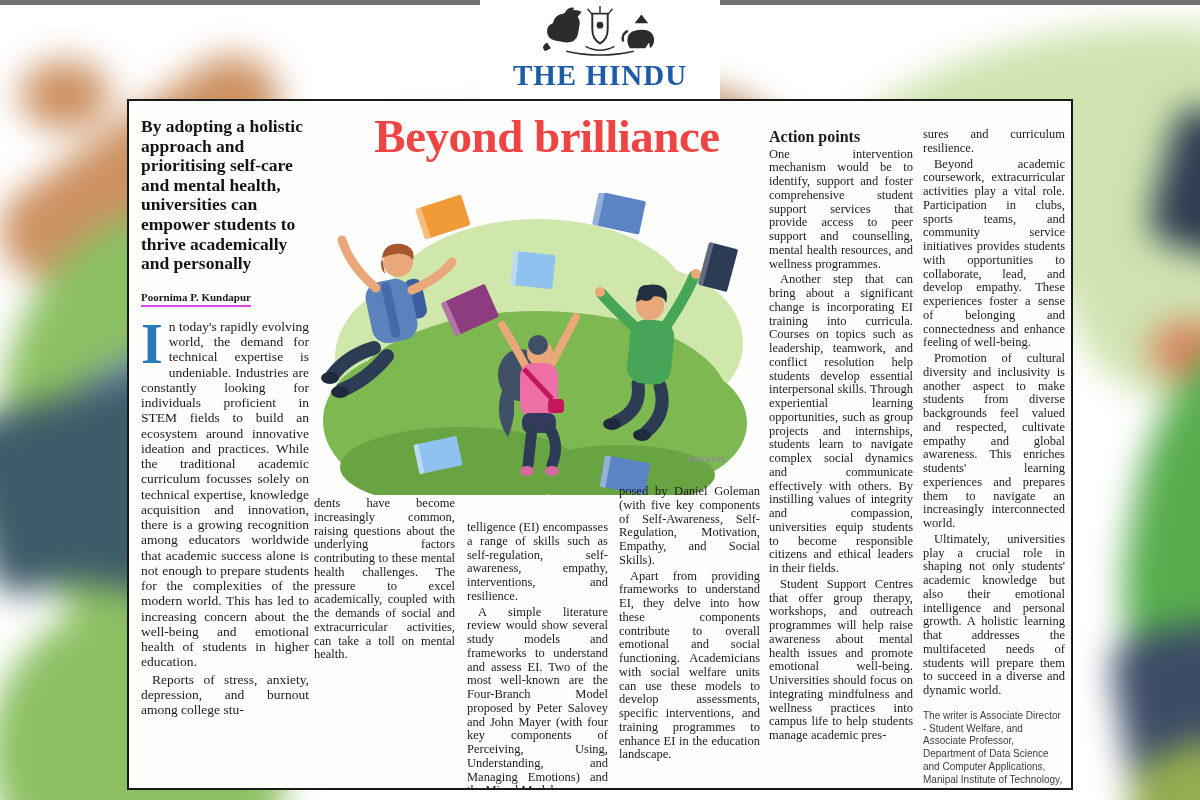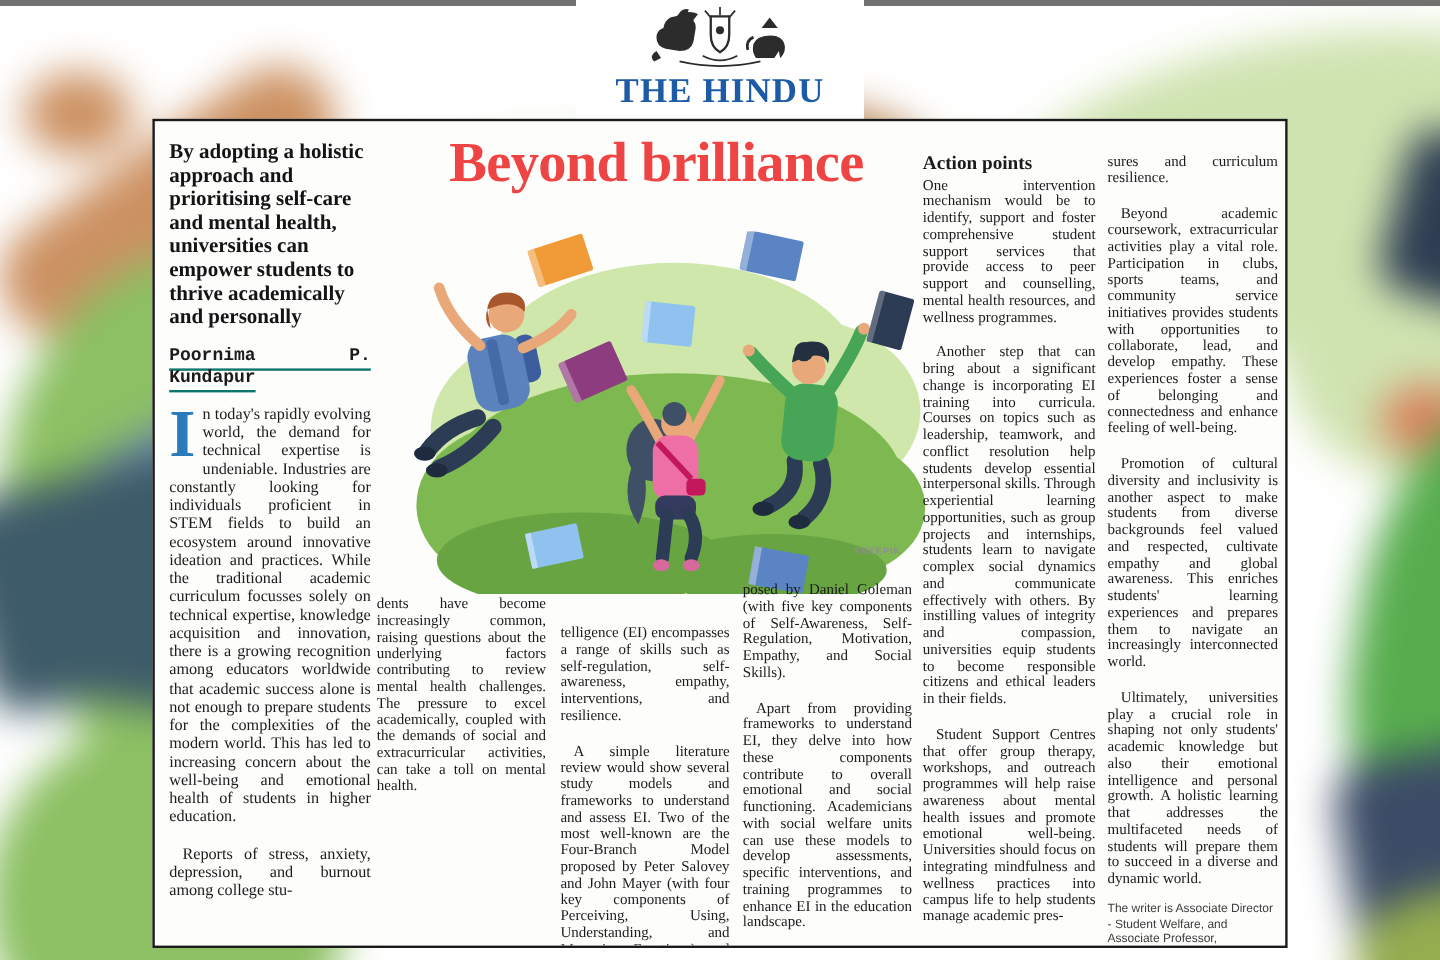--- a/index.html
+++ b/index.html
@@ -30,32 +30,32 @@
   .topbar{position:absolute;left:0;top:0;width:1200px;height:5px;background:#4e4e4e;opacity:.8;z-index:8;}
   
   .masthead{position:absolute;left:480px;top:0;width:240px;height:117px;background:#ffffff;z-index:9;text-align:center;}
   .crest{margin-top:4px;}
   .masthead-title{font-weight:700;font-size:29px;color:#1d5ba6;letter-spacing:1px;line-height:1;margin-top:1px;}
   
   .card{position:absolute;left:127px;top:99px;width:946px;height:691px;background:#fdfdfc;
         border:2px solid #1a1a1a;box-sizing:border-box;z-index:9;overflow:hidden;color:#1b1b1b;}
   .col{position:absolute;text-align:justify;}
   .para{margin:0;}
-  .para.ind{text-indent:11px;margin-top:16px;}
+  .para.ind{text-indent:11px;margin-top:2px;}
   
   .col1{left:12px;top:16px;width:168px;}
   .standfirst{text-align:left;font-weight:700;font-size:17.5px;line-height:1.12;color:#141414;}
   .byline-wrap{margin-top:13px;}
-  .byline{font-weight:700;font-size:15px;border-bottom:2px solid #0f766e;padding-bottom:2px;font-family:Liberation Mono, monospace;}
+  .byline{font-weight:700;font-size:11px;border-bottom:2px solid #d946ef;padding-bottom:2px;}
   .body1{margin-top:14px;font-size:13.5px;line-height:1.13;}
   .dropcap{float:left;font-size:56px;line-height:46px;font-weight:700;color:#2b7abc;margin:2px 6px 0 0;}
   
   .headline{position:absolute;left:200px;top:8px;width:436px;margin:0;text-align:center;
             font-size:47px;font-weight:700;letter-spacing:-0.5px;color:#ef4444;}
-  .illus{position:absolute;left:215px;top:92px;width:436px;height:302px;text-align:right;}
+  .illus{position:absolute;left:191px;top:92px;width:436px;height:302px;text-align:right;}
   .freepik{position:absolute;left:368px;top:262px;font-family:"Liberation Sans",sans-serif;
            font-size:8px;font-weight:700;letter-spacing:0.6px;color:#8f8f8f;}
   
   .bodycol{width:141px;font-size:12.5px;line-height:1.1;}
   .col2{left:185px;top:396px;}
   .col3{left:338px;top:420px;}
   .col4{left:490px;top:384px;}
   .col5{left:640px;top:27px;width:144px;}
   .col6{left:794px;top:27px;width:142px;}
   .action-header{font-weight:700;font-size:16px;margin:0 0 2px 0;text-align:left;}
@@ -216,21 +216,21 @@
       </g>
       <g transform="translate(305,282) rotate(10)">
         <rect x="-23" y="-16" width="46" height="32" rx="2" fill="#5b84c4"></rect>
         <rect x="-23" y="-16" width="6" height="32" fill="#ffffff" opacity="0.35"></rect>
       </g>
     </svg>
     <div class="freepik">FREEPIK</div>
   </div>
 
   <div class="col bodycol col2">
-    <p class="para">dents have become increasingly common, raising questions about the underlying factors contributing to review mental health challenges. The pressure to excel academically, coupled with the demands of social and extracurricular activities, can take a toll on mental health.</p>
+    <p class="para">dents have become increasingly common, raising questions about the underlying factors contributing to these mental health challenges. The pressure to excel academically, coupled with the demands of social and extracurricular activities, can take a toll on mental health.</p>
   </div>
   <div class="col bodycol col3">
     <p class="para">telligence (EI) encompasses a range of skills such as self-regulation, self-awareness, empathy, interventions, and resilience.</p>
     <p class="para ind">A simple literature review would show several study models and frameworks to understand and assess EI. Two of the most well-known are the Four-Branch Model proposed by Peter Salovey and John Mayer (with four key components of Perceiving, Using, Understanding, and Managing Emotions) and the Mixed Model pro-</p>
   </div>
   <div class="col bodycol col4">
     <p class="para">posed by Daniel Goleman (with five key components of Self-Awareness, Self-Regulation, Motivation, Empathy, and Social Skills).</p>
     <p class="para ind">Apart from providing frameworks to understand EI, they delve into how these components contribute to overall emotional and social functioning. Academicians with social welfare units can use these models to develop assessments, specific interventions, and training programmes to enhance EI in the education landscape.</p>
   </div>
 

